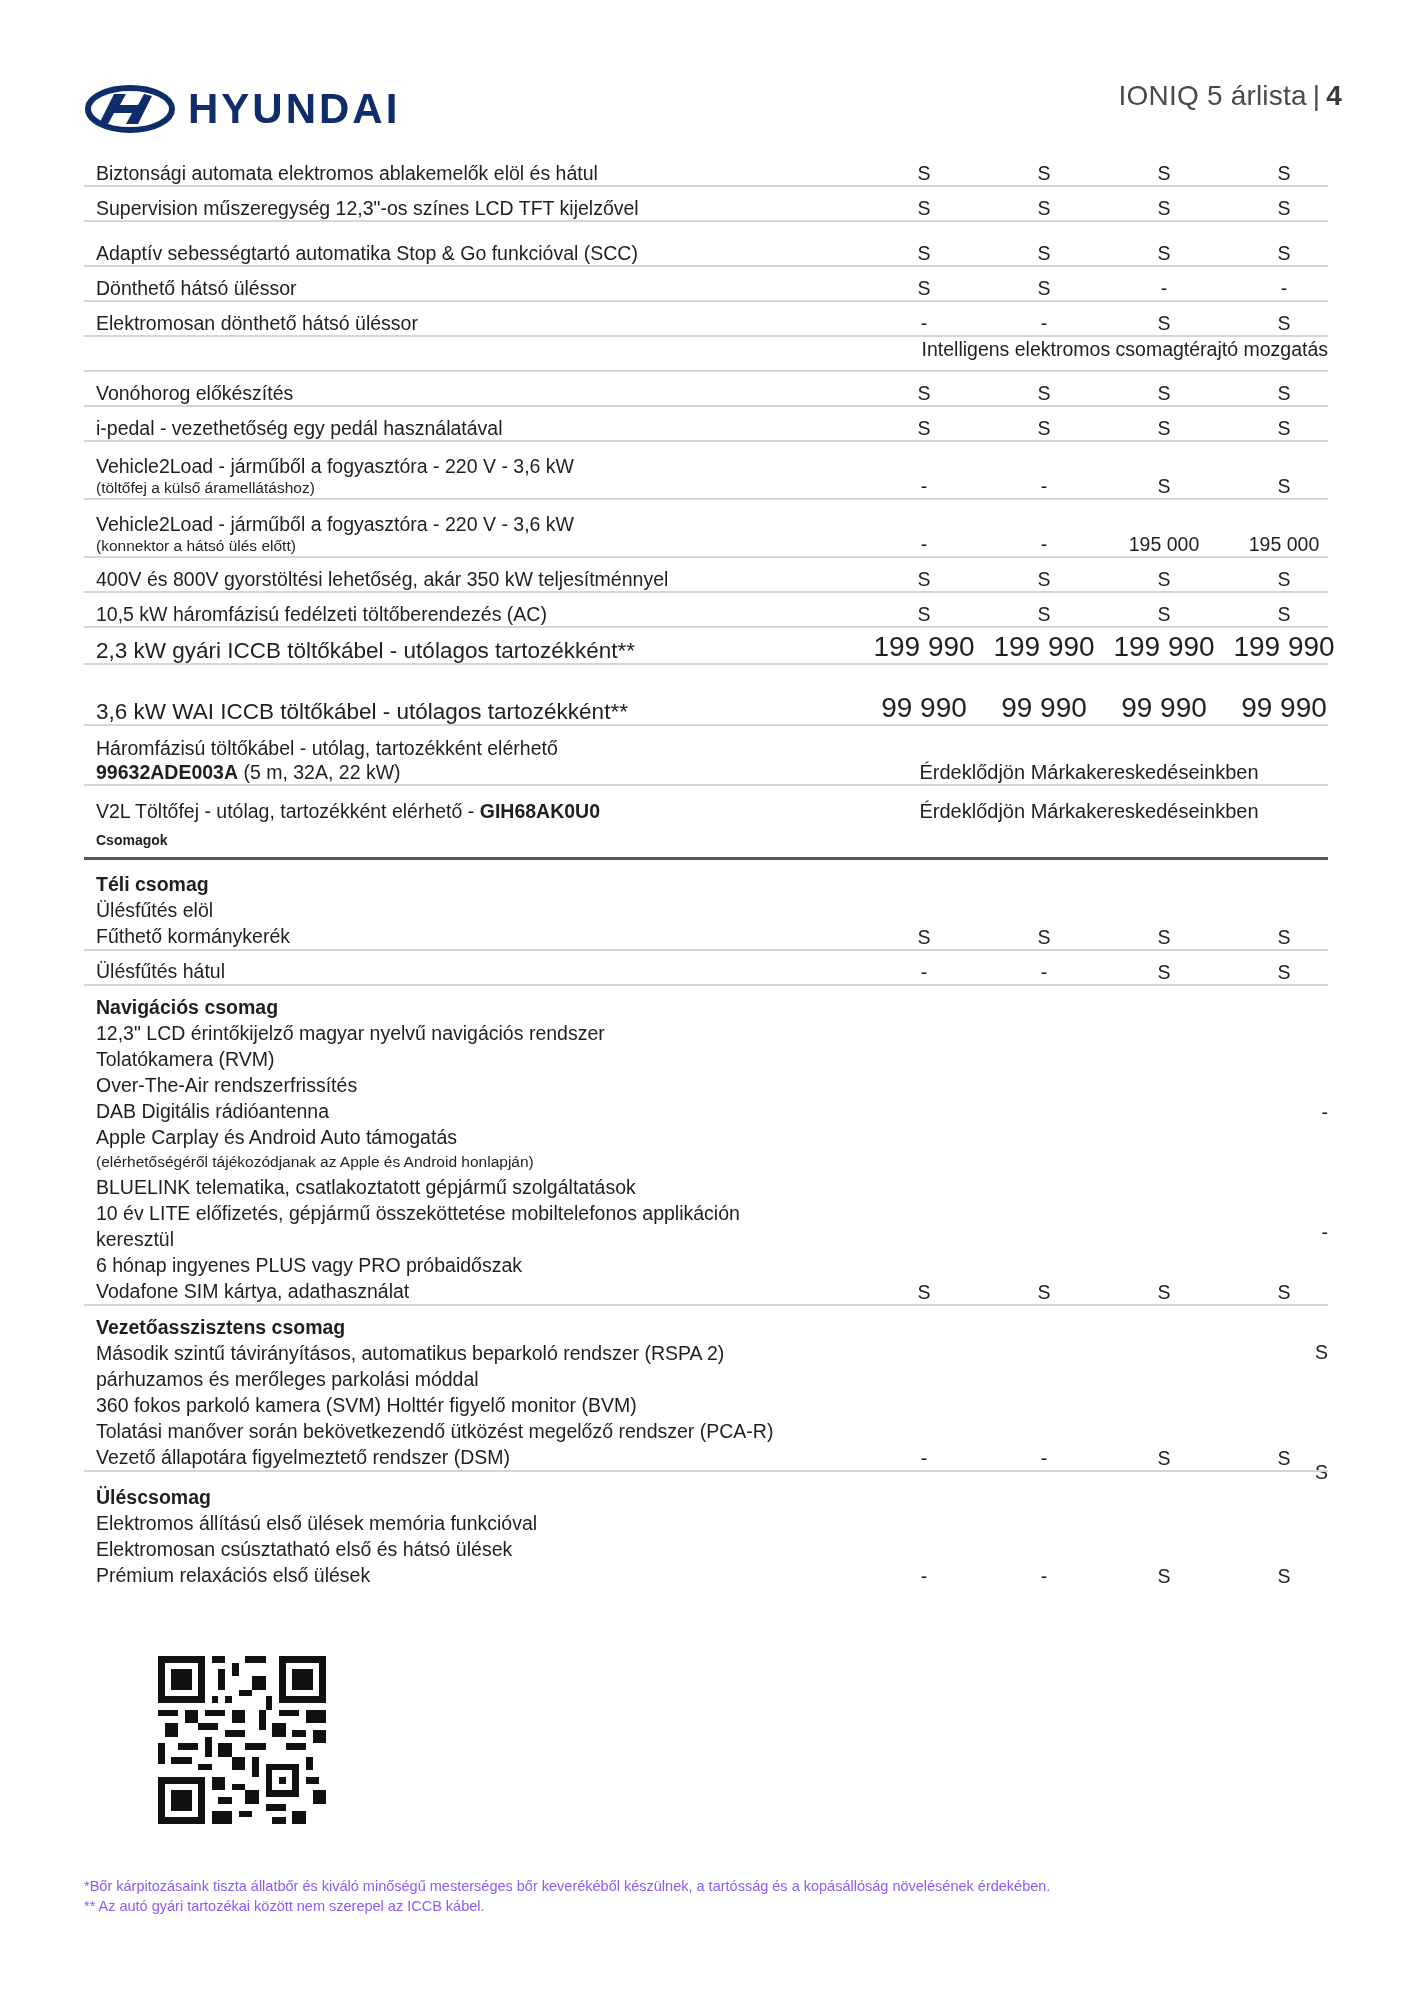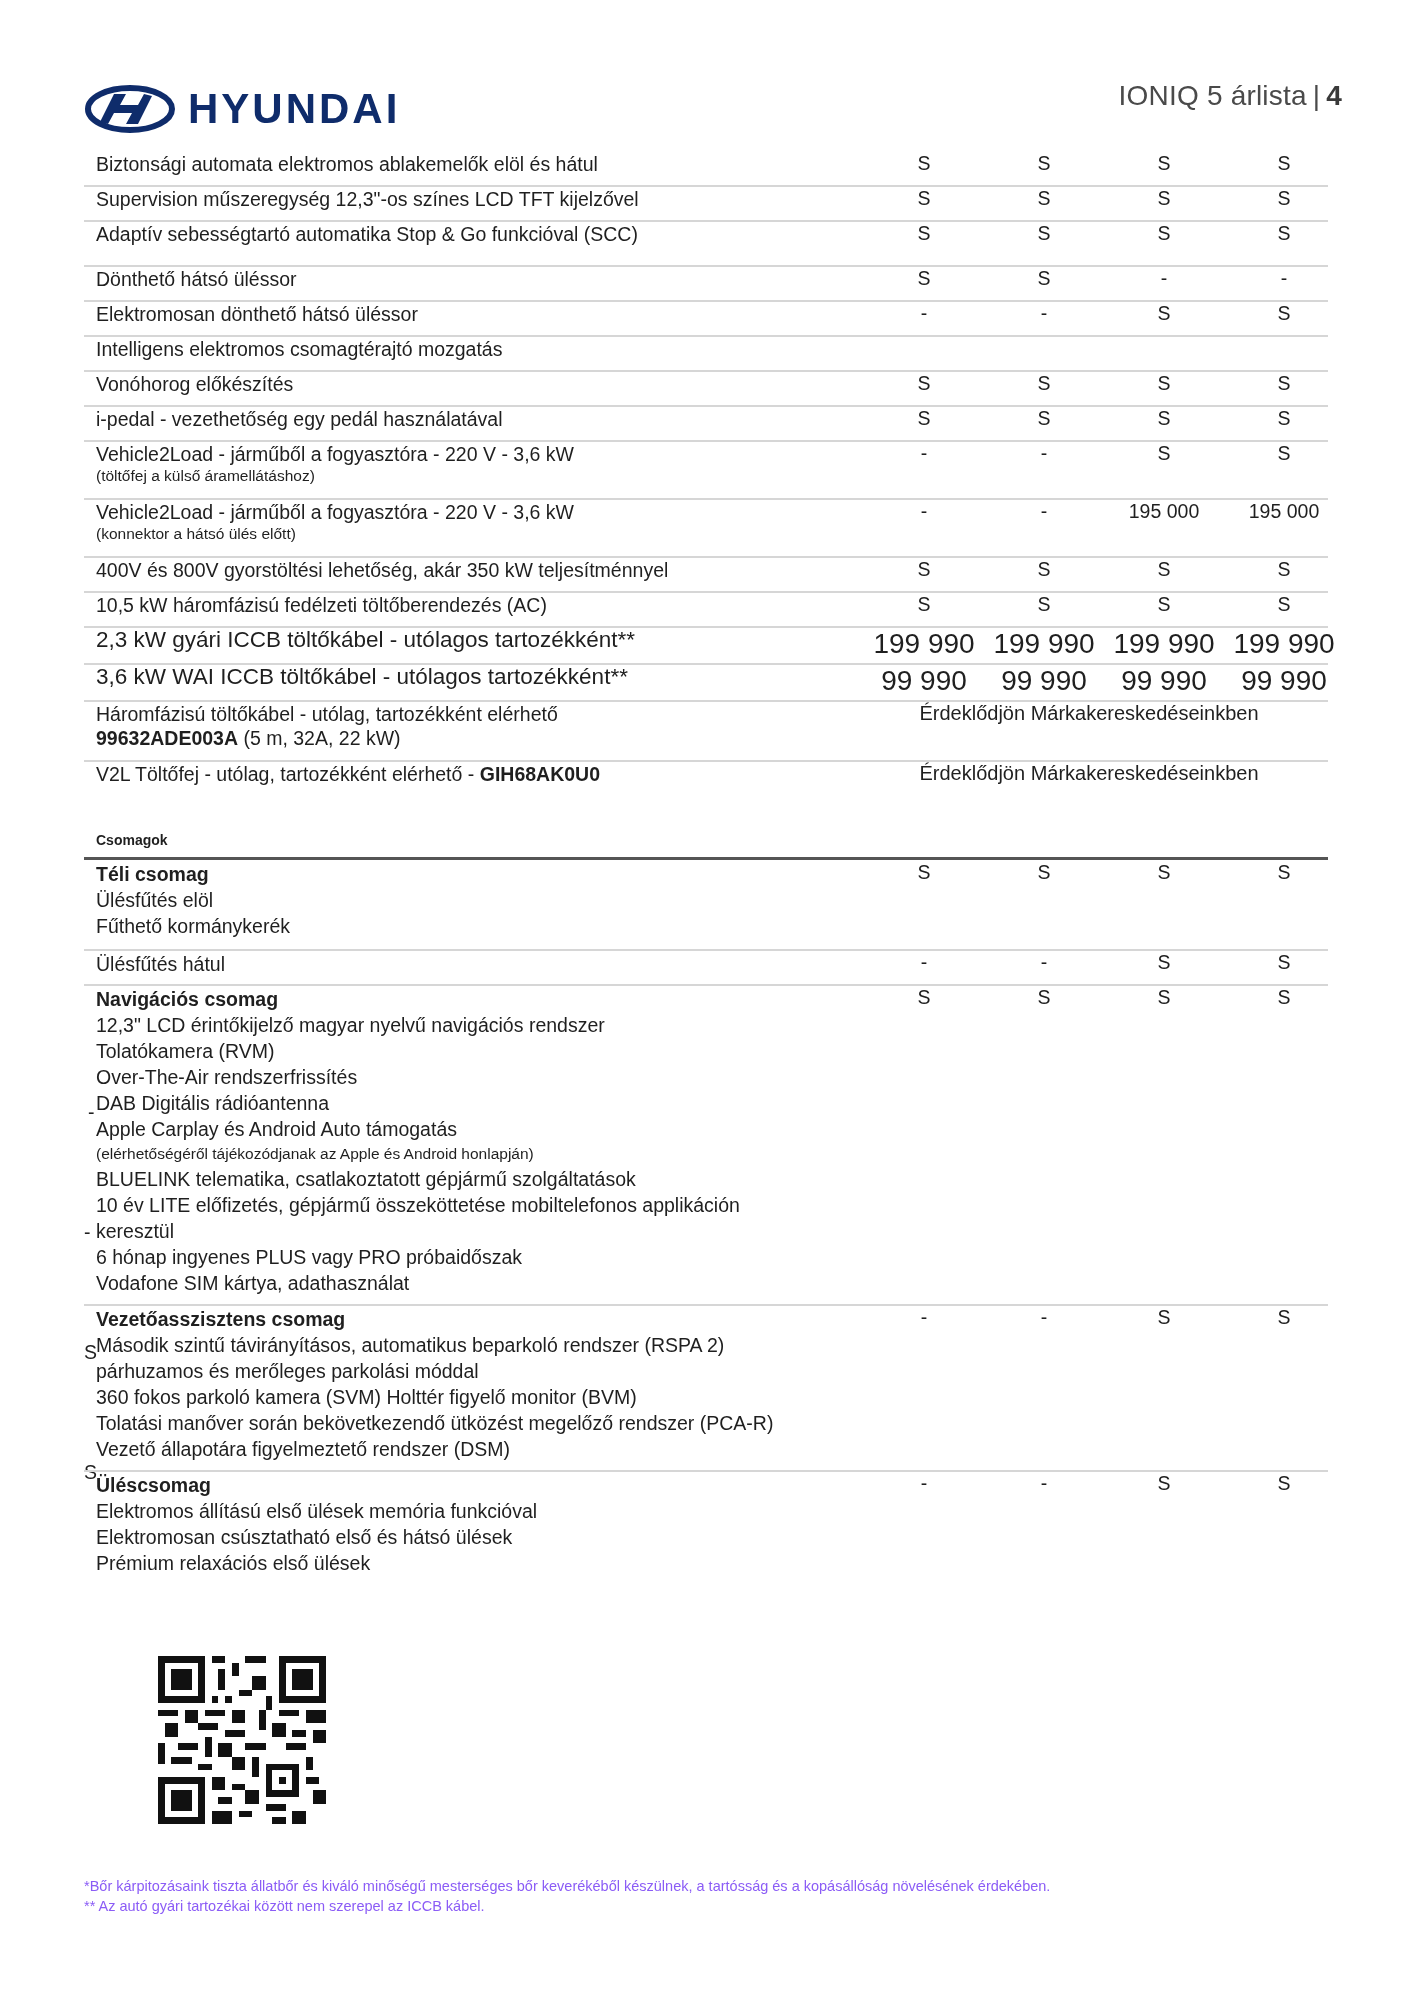--- a/index.html
+++ b/index.html
@@ -5,21 +5,21 @@
   html, body { margin: 0; padding: 0; background: #ffffff; }
   body { width: 1414px; height: 2000px; position: relative; font-family: "Liberation Sans", "DejaVu Sans", sans-serif; color: #1a1a1a; overflow: hidden; }
   .header { position: absolute; left: 0; top: 0; width: 1414px; height: 150px; }
   .logo { position: absolute; left: 84px; top: 84px; display: flex; align-items: center; }
   .logo svg { display: block; }
   .page-label { position: absolute; right: 72px; top: 80px; font-size: 28px; color: #4a4a4a; letter-spacing: 0.2px; }
   .page-label .sep { margin: 0 6px; }
   .page-label .num { font-weight: bold; color: #3a3a3a; }
 
   .table { position: absolute; left: 84px; width: 1244px; }
-  .row { display: flex; align-items: flex-start; border-bottom: 2px solid #d6d6d6; box-sizing: border-box; }
+  .row { display: flex; align-items: flex-end; border-bottom: 2px solid #d6d6d6; box-sizing: border-box; }
   .row .label { flex: 0 0 764px; padding-left: 12px; font-size: 19.5px; line-height: 24px; color: #1f1f1f; }
   .row .label .sub { display: block; font-size: 15.5px; line-height: 20px; }
   .row .label.large { font-size: 22.5px; }
   .row .cell { flex: 0 0 120px; text-align: center; font-size: 19.5px; color: #1f1f1f; }
   .row .cell:nth-child(2) { margin-left: 4px; }
   .row .span-cell { flex: 1; text-align: center; font-size: 20px; color: #1f1f1f; padding-right: 10px; }
   .row.big .cell { font-size: 28px; }
   .row.nob { border-bottom: none; }
 
   .section-title { position: absolute; left: 96px; top: 832px; font-size: 14px; font-weight: bold; color: #1f1f1f; }
@@ -142,21 +142,21 @@
     <div class="cell">S</div>
     <div class="cell">S</div>
   </div>
   <div class="row big" style="height:37px;">
     <div class="label large">2,3 kW gyári ICCB töltőkábel - utólagos tartozékként**</div>
     <div class="cell">199 990</div>
     <div class="cell">199 990</div>
     <div class="cell">199 990</div>
     <div class="cell">199 990</div>
   </div>
-  <div class="row big" style="height:37px;">
+  <div class="row big" style="height:37px;margin-top:24px;">
     <div class="label large">3,6 kW WAI ICCB töltőkábel - utólagos tartozékként**</div>
     <div class="cell">99 990</div>
     <div class="cell">99 990</div>
     <div class="cell">99 990</div>
     <div class="cell">99 990</div>
   </div>
   <div class="row" style="height:60px;">
     <div class="label">
       <span style="display:block">Háromfázisú töltőkábel - utólag, tartozékként elérhető</span>
       <span style="display:block"><b>99632ADE003A</b><span> (5 m, 32A, 22 kW)</span></span>

